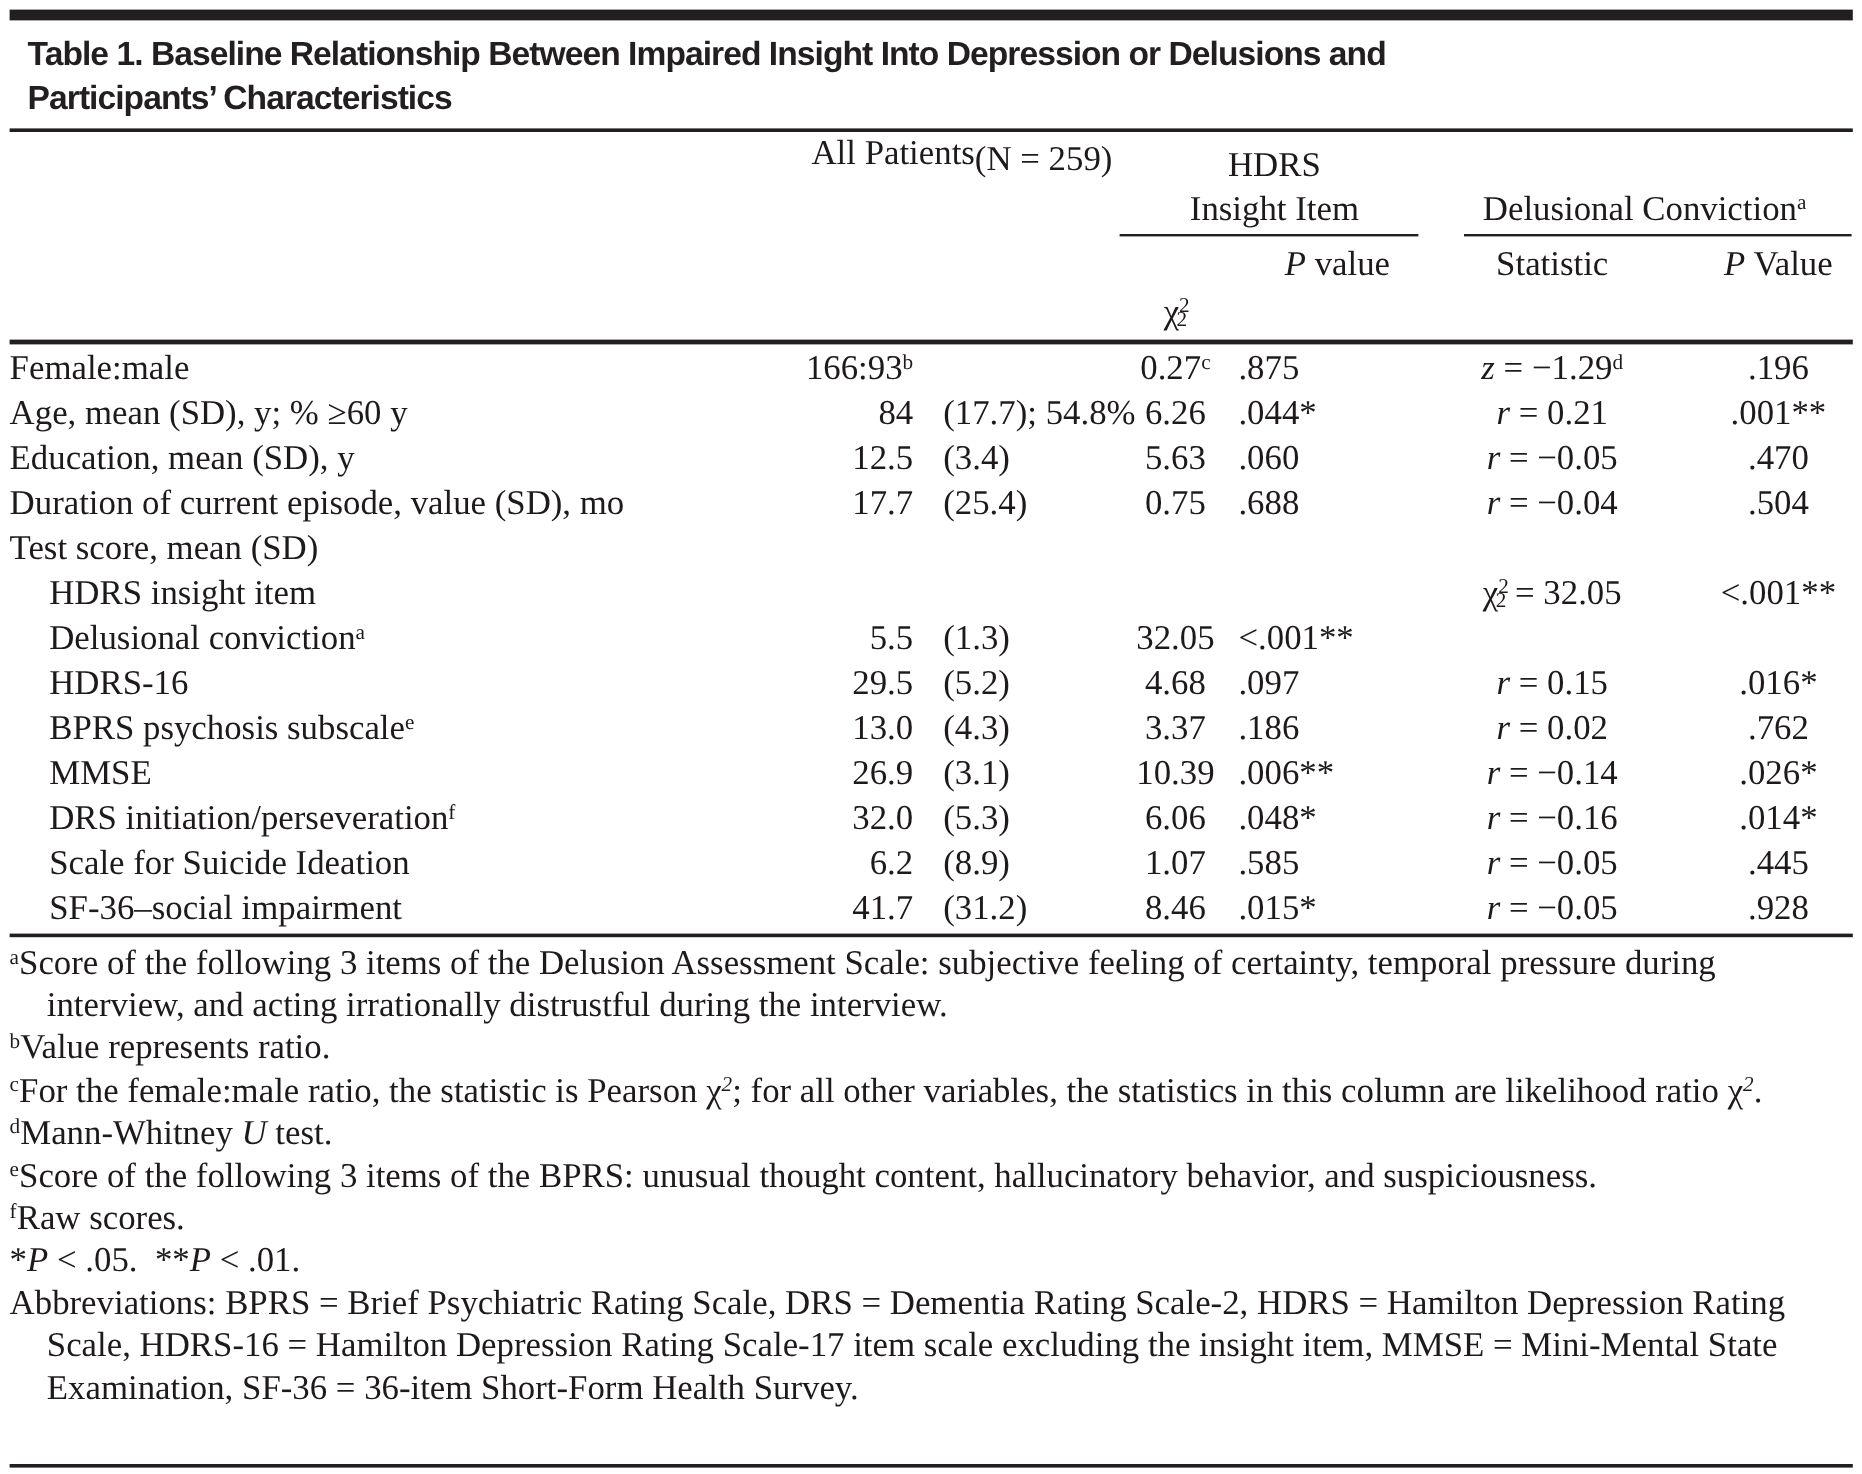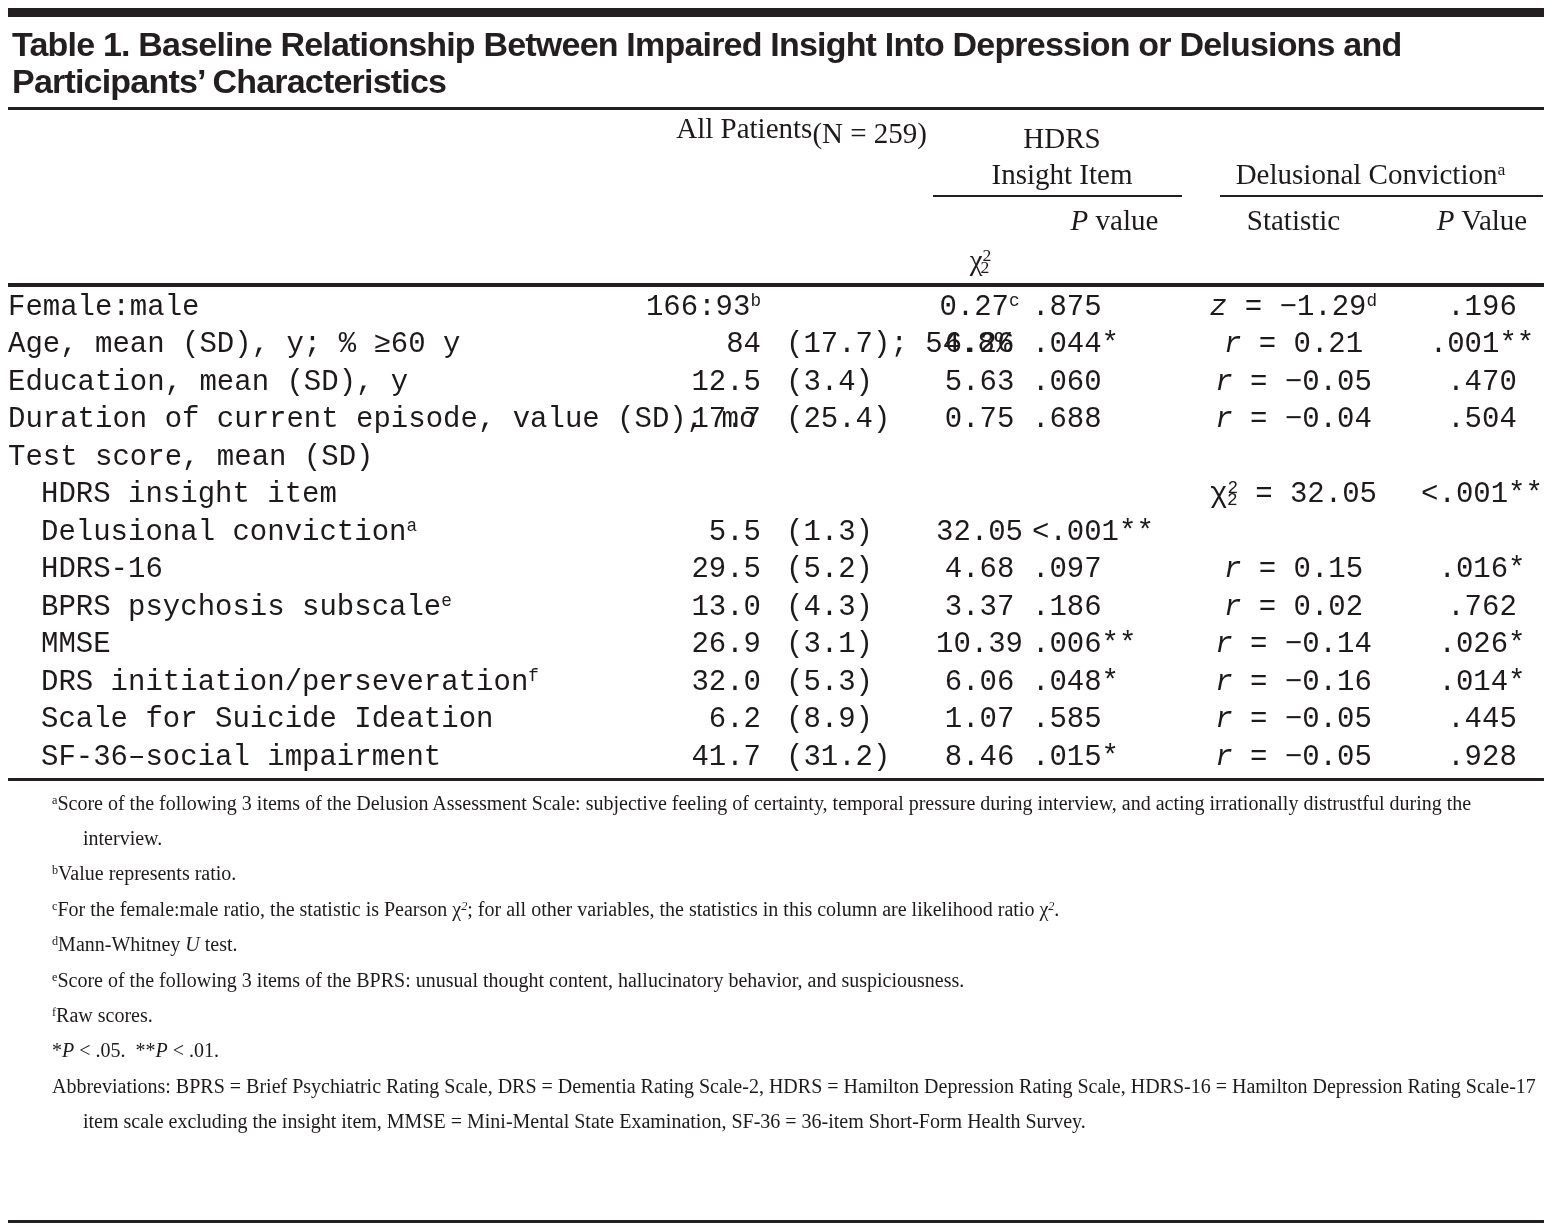--- a/index.html
+++ b/index.html
@@ -5,22 +5,22 @@
   html,body{margin:0;padding:0;}
   body{
     width:1552px;height:1228px;overflow:hidden;background:#ffffff;
     color:#1e1a1b;font-family:"Liberation Serif", serif;
     -webkit-font-smoothing:antialiased;
   }
   .page{padding:0 8px;}
   .topbar{height:9px;background:#231f20;margin-top:8px;}
   .title{
     font-family:"Liberation Sans", sans-serif;font-weight:700;
-    font-size:34px;line-height:37px;letter-spacing:-0.8px;color:#231f20;
-    margin:9px 0 7px 4px;
+    font-size:28px;line-height:37px;letter-spacing:-0.8px;color:#231f20;
+    margin:9px 0 7px 15px;
   }
   .rule2{height:2.5px;background:#231f20;}
   .rule-heavy{height:3.5px;background:#231f20;}
   .grule{height:2.5px;background:#231f20;margin-top:3px;}
 
   .thead, .row{
     display:grid;
     grid-template-columns:602px 317px 105px 165px 193px 154px;
   }
   .thead{font-size:29px;}
@@ -33,39 +33,39 @@
   .h-g1 .grule{margin-left:6px;margin-right:15px;}
   .h-g2{grid-column:5/7;grid-row:1;align-self:end;text-align:center;}
   .h-g2 .l2{line-height:36px;white-space:nowrap;}
   .h-g2 .grule{margin-left:23px;margin-right:1px;}
   .h-sub{grid-row:2;line-height:46px;text-align:center;}
   .h-chi{grid-column:3;margin-top:40px;}
   .h-p1{grid-column:4;}
   .h-stat{grid-column:5;}
   .h-p2{grid-column:6;padding-left:30px;}
 
-  .tbody{padding-top:2px;font-family:Liberation Mono, monospace;}
+  .tbody{padding-top:2px;}
   .row{height:37.5px;font-size:29px;line-height:37.5px;}
   .c-label{grid-column:1;white-space:nowrap;}
   .c-label.indent{padding-left:33px;}
   .c-all{grid-column:2;display:flex;white-space:nowrap;}
   .c-all .num{width:151px;text-align:right;flex:none;}
   .c-all .rest{margin-left:25px;}
   .c-chi{grid-column:3;text-align:center;}
   .c-p1{grid-column:4;text-align:left;}
   .c-stat{grid-column:5;text-align:center;white-space:nowrap;}
   .c-p2{grid-column:6;text-align:center;padding-left:30px;white-space:nowrap;}
 
   sup{font-size:61%;line-height:0;vertical-align:0.5em;}
   sub{font-size:61%;line-height:0;vertical-align:-0.18em;}
   sup + sub{margin-left:-0.62em;}
   em{font-style:italic;}
 
   .fnrule{height:2.5px;background:#231f20;margin-top:2px;}
-  .fnotes{font-size:20px;line-height:35.4px;padding:5px 0 0 0;height:432px;overflow:hidden;margin-left:44px;}
+  .fnotes{font-size:29px;line-height:35.4px;padding:5px 0 0 0;height:432px;overflow:hidden;}
   .fn{padding-left:31px;text-indent:-31px;}
   .botrule{height:3.5px;background:#231f20;margin-top:2px;}
 </style>
 </head>
 <body>
 
 <div class="page">
 
   <div class="topbar"></div>
 

